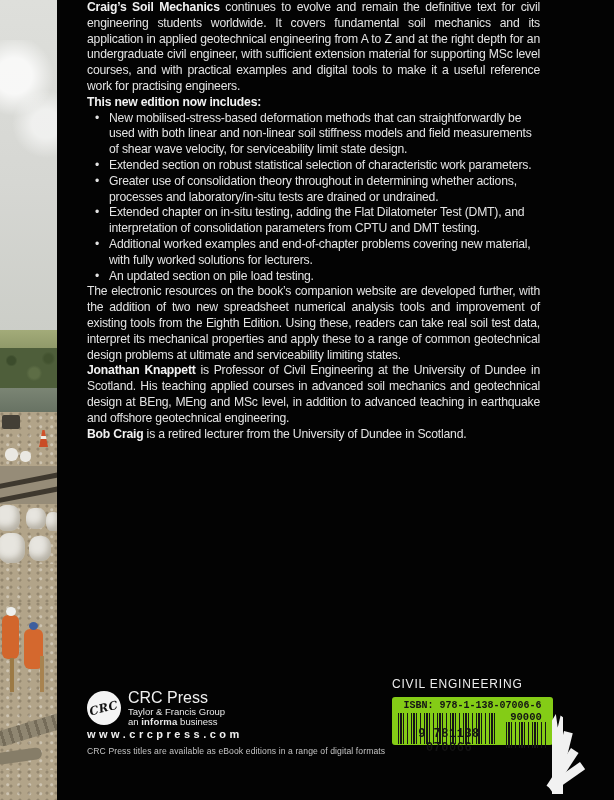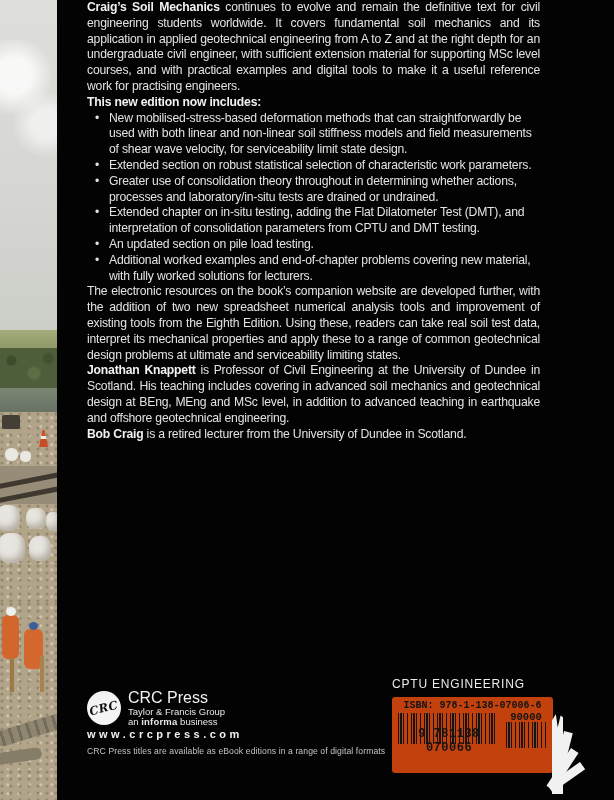--- a/index.html
+++ b/index.html
@@ -70,21 +70,21 @@
   .crc-name{position:absolute;left:128px;top:689px;font-size:16px;color:#f0f0f0;}
   .crc-group{position:absolute;left:128px;top:706px;font-size:9.5px;color:#e8e8e8;}
   .crc-informa{position:absolute;left:128px;top:716px;font-size:9.5px;color:#e8e8e8;}
   .crc-informa b{letter-spacing:.2px;}
   .website{position:absolute;left:87px;top:728px;font-size:11px;font-weight:bold;letter-spacing:3.5px;color:#f0f0f0;}
   .ebook-note{position:absolute;left:87px;top:746px;font-size:8.6px;color:#c4c4c4;letter-spacing:.1px;}
 
   .category{position:absolute;left:392px;top:677px;font-size:12px;letter-spacing:.8px;color:#ededed;}
 
   
-  .barcode{position:absolute;left:392px;top:697px;width:161px;height:76px;background:#c2410c;border-radius:3px;color:#141414;}
+  .barcode{position:absolute;left:392px;top:697px;width:161px;height:48px;background:#84cc16;border-radius:3px;color:#141414;}
   .isbn-line{position:absolute;left:0;top:3px;width:100%;text-align:center;font-family:"Liberation Mono",monospace;font-weight:bold;font-size:10px;letter-spacing:0;}
   .bars{background-image:repeating-linear-gradient(90deg,#151515 0 1px,transparent 1px 2px,#151515 2px 4px,transparent 4px 5px,#151515 5px 6px,transparent 6px 9px,#151515 9px 10px,transparent 10px 13px);}
   .ean-bars{position:absolute;left:6px;top:16px;width:100px;height:31px;}
   .ean-digits{position:absolute;left:2px;top:30px;width:110px;text-align:center;font-family:"Liberation Mono",monospace;font-weight:bold;font-size:12px;letter-spacing:.5px;}
   .addon-code{position:absolute;left:112px;top:14px;width:44px;text-align:center;font-family:"Liberation Mono",monospace;font-weight:bold;font-size:10.5px;}
   .addon-bars{position:absolute;left:114px;top:25px;width:40px;height:26px;}
 
   
   .fb{position:absolute;background:#f1f1f1;}
   .fb-stand{left:552px;top:714px;width:11px;height:80px;clip-path:polygon(0 8%,35% 0,52% 17%,78% 2%,100% 4%,100% 100%,0 100%);}
@@ -135,41 +135,41 @@
 <div class="page">
   <p class="intro jst"><strong>Craig’s Soil Mechanics</strong><span> continues to evolve and remain the definitive text for civil engineering students worldwide. It covers fundamental soil mechanics and its application in applied geotechnical engineering from A to Z and at the right depth for an undergraduate civil engineer, with sufficient extension material for supporting MSc level courses, and with practical examples and digital tools to make it a useful reference work for practising engineers.</span></p>
 
   <p class="heading">This new edition now includes:</p>
 
   <ul class="bullets">
     <li>New mobilised-stress-based deformation methods that can straightforwardly be used with both linear and non-linear soil stiffness models and field measurements of shear wave velocity, for serviceability limit state design.</li>
     <li>Extended section on robust statistical selection of characteristic work parameters.</li>
     <li>Greater use of consolidation theory throughout in determining whether actions, processes and laboratory/in-situ tests are drained or undrained.</li>
     <li>Extended chapter on in-situ testing, adding the Flat Dilatometer Test (DMT), and interpretation of consolidation parameters from CPTU and DMT testing.</li>
+    <li>Additional worked examples and end-of-chapter problems covering new material, with fully worked solutions for lecturers.</li>
     <li>An updated section on pile load testing.</li>
-    <li>Additional worked examples and end-of-chapter problems covering new material, with fully worked solutions for lecturers.</li>
   </ul>
 
   <p class="gap14 jst">The electronic resources on the book’s companion website are developed further, with the addition of two new spreadsheet numerical analysis tools and improvement of existing tools from the Eighth Edition. Using these, readers can take real soil test data, interpret its mechanical properties and apply these to a range of common geotechnical design problems at ultimate and serviceability limiting states.</p>
 
-  <p class="bio jst"><strong>Jonathan Knappett</strong><span> is Professor of Civil Engineering at the University of Dundee in Scotland. His teaching includes covering in advanced soil mechanics and geotechnical design at BEng, MEng and MSc level, in addition to advanced teaching in earthquake and offshore geotechnical engineering.</span></p>
+  <p class="bio jst"><strong>Jonathan Knappett</strong><span> is Professor of Civil Engineering at the University of Dundee in Scotland. His teaching applied courses in advanced soil mechanics and geotechnical design at BEng, MEng and MSc level, in addition to advanced teaching in earthquake and offshore geotechnical engineering.</span></p>
 
   <p class="bio jst"><strong>Bob Craig</strong><span> is a retired lecturer from the University of Dundee in Scotland.</span></p>
 </div>
 
 <div class="crc-circle">
     <span>CRC</span>
   </div>
 <div class="crc-name">CRC Press</div>
 <div class="crc-group">Taylor &amp; Francis Group</div>
 <div class="crc-informa"><span>an </span><b>informa</b><span> business</span></div>
 <div class="website">www.crcpress.com</div>
 <div class="ebook-note">CRC Press titles are available as eBook editions in a range of digital formats</div>
 
-<div class="category">CPTU ENGINEERING</div>
+<div class="category">CIVIL ENGINEERING</div>
 <div class="barcode">
   <div class="isbn-line">ISBN: 978-1-138-07006-6</div>
   <div class="bars ean-bars"></div>
   <div class="ean-digits">9 781138 070066</div>
   <div class="addon-code">90000</div>
   <div class="bars addon-bars"></div>
 </div>
 
 <div class="fb fb-stand"></div>
 <div class="fb fb-2"></div>

